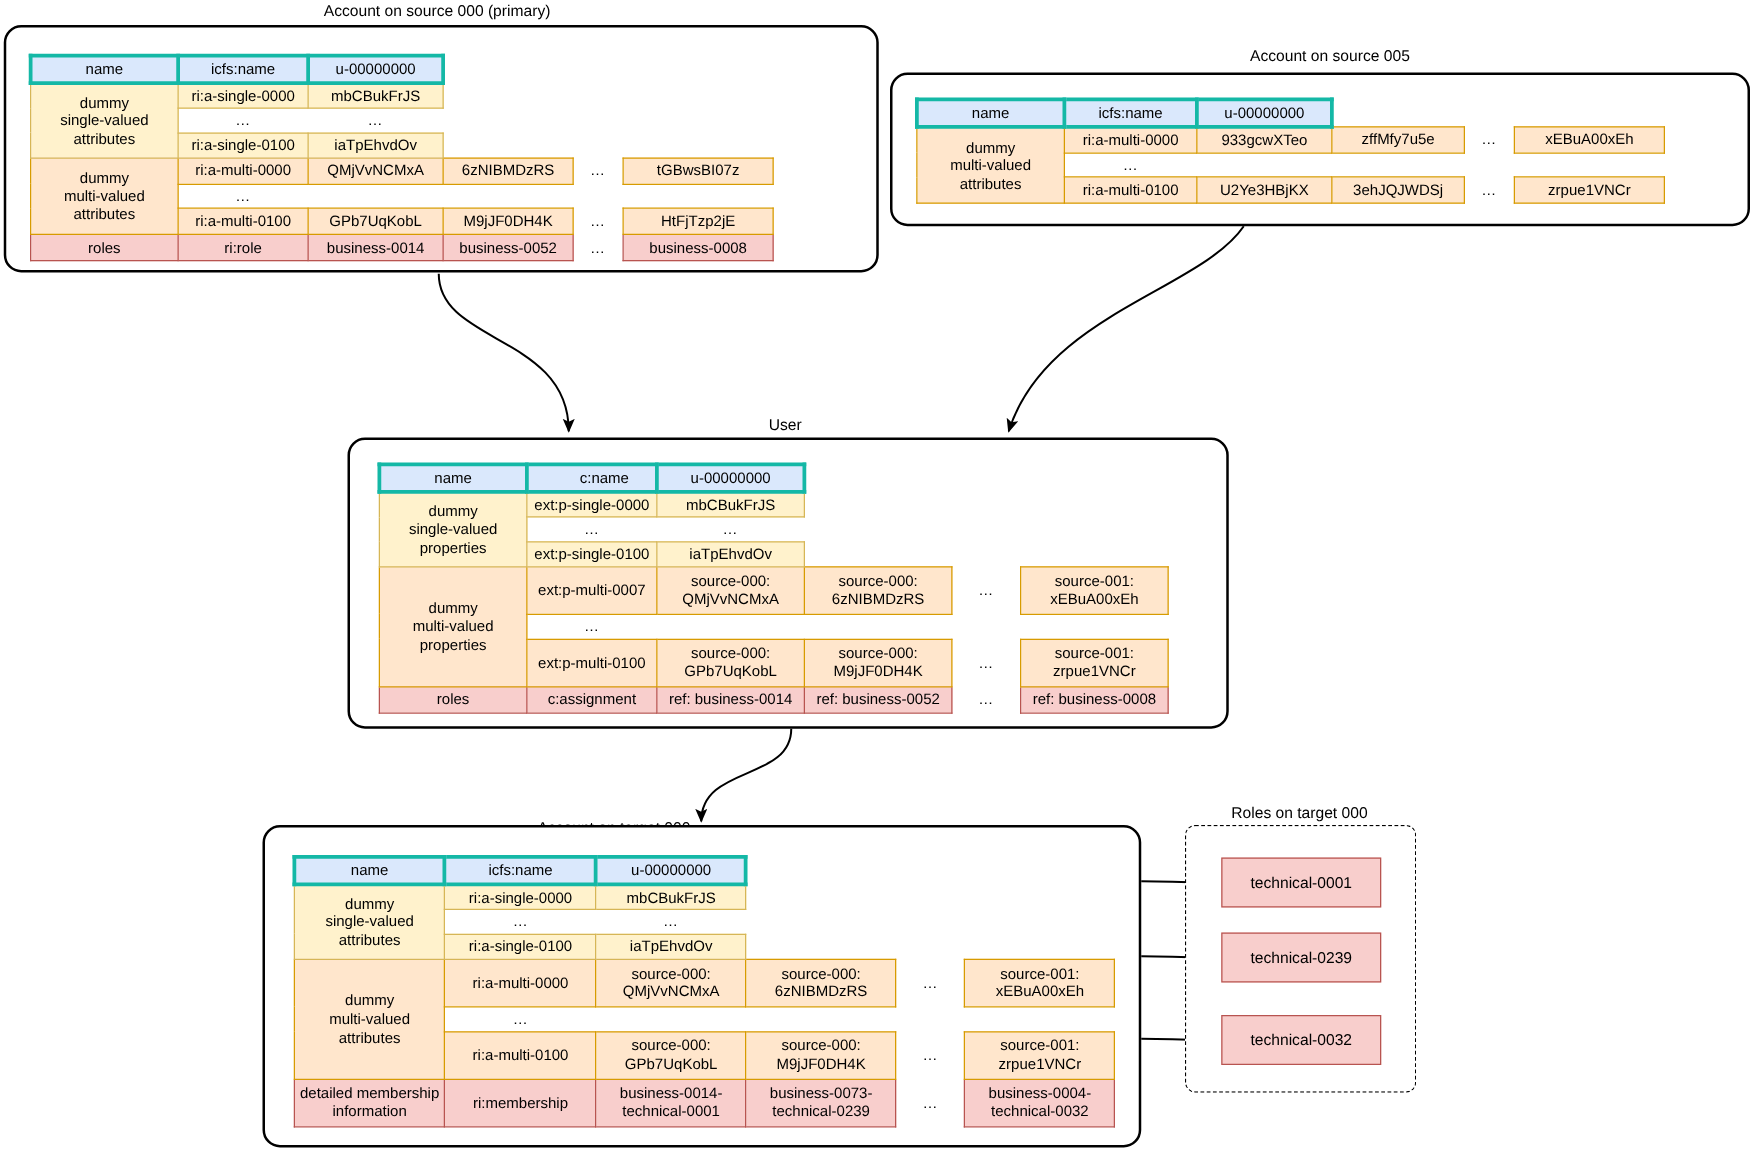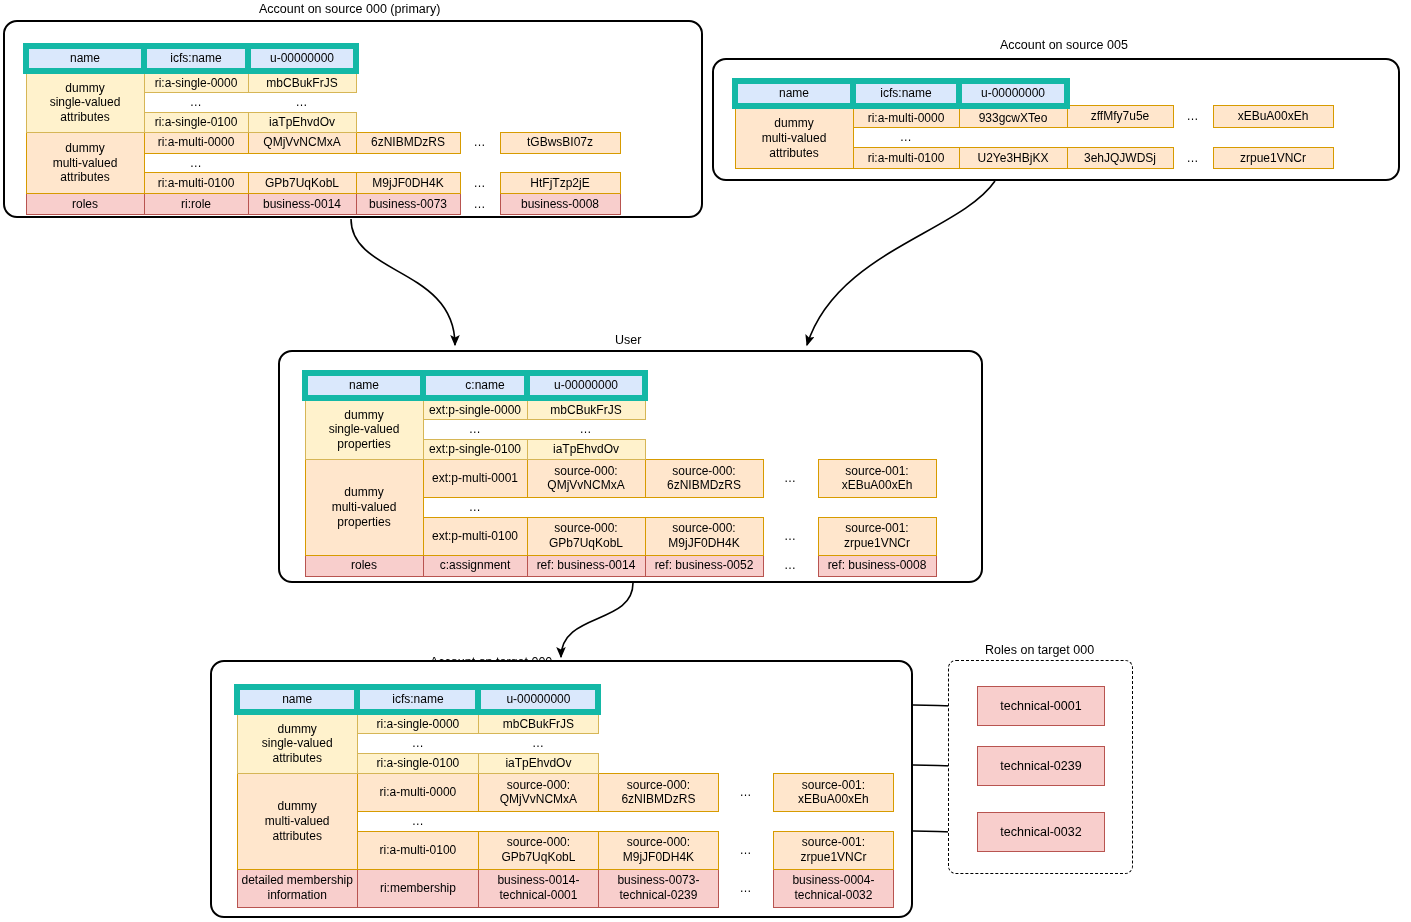--- a/index.html
+++ b/index.html
@@ -35,21 +35,21 @@
   table.grid{border-collapse:collapse;position:absolute;}
   table.grid td{
     font-size:12px;
     text-align:center;
     vertical-align:middle;
     padding:2px 4px;
     box-sizing:border-box;
     line-height:1.22;
     white-space:nowrap;
   }
-  td.c-blue{background:#dae8fc;border:6px solid #14b8a6;}
+  td.c-blue{background:#dae8fc;border:3px solid #14b8a6;}
   td.c-yellow{background:#fff2cc;border:1px solid #d6b656;}
   td.c-orange{background:#ffe6cc;border:1px solid #d79b00;}
   td.c-red{background:#f8cecc;border:1px solid #b85450;}
   td.c-none{background:transparent;border:none;}
   td.dots{background:transparent;border:none;font-size:15px;letter-spacing:1px;color:#000;}
   td.gap{background:transparent;border:none;}
 
   .rolebox{
     position:absolute;
     background:#f8cecc;
@@ -143,21 +143,21 @@
         <td class="c-orange" style="height:21px;">ri:a-multi-0100</td>
         <td class="c-orange">GPb7UqKobL</td>
         <td class="c-orange">M9jJF0DH4K</td>
         <td class="dots">…</td>
         <td class="c-orange">HtFjTzp2jE</td>
       </tr>
       <tr>
         <td class="c-red" style="height:21px;">roles</td>
         <td class="c-red">ri:role</td>
         <td class="c-red">business-0014</td>
-        <td class="c-red">business-0073</td>
+        <td class="c-red">business-0052</td>
         <td class="dots">…</td>
         <td class="c-red">business-0008</td>
       </tr>
     </tbody>
       </table>
   </div>
 
   <div class="caption" style="left:997px;top:38px;">Account on source 005</div>
   <div class="entity" style="left:712px;top:58px;width:688px;height:123px;">
     <table class="grid" style="left:18px;top:18px;">
@@ -237,21 +237,21 @@
         <td class="c-none"></td>
             <td class="gap"></td>
             <td class="c-none"></td>
       </tr>
       <tr>
         <td class="c-orange" rowspan="3">
           <span>dummy</span><br>
           <span>multi-valued</span><br>
           <span>properties</span>
         </td>
-        <td class="c-orange" style="height:38px;">ext:p-multi-0001</td>
+        <td class="c-orange" style="height:38px;">ext:p-multi-0007</td>
         <td class="c-orange">
           <span>source-000:</span><br>
           <span>QMjVvNCMxA</span>
         </td>
         <td class="c-orange">
           <span>source-000:</span><br>
           <span>6zNIBMDzRS</span>
         </td>
         <td class="dots">…</td>
         <td class="c-orange">

